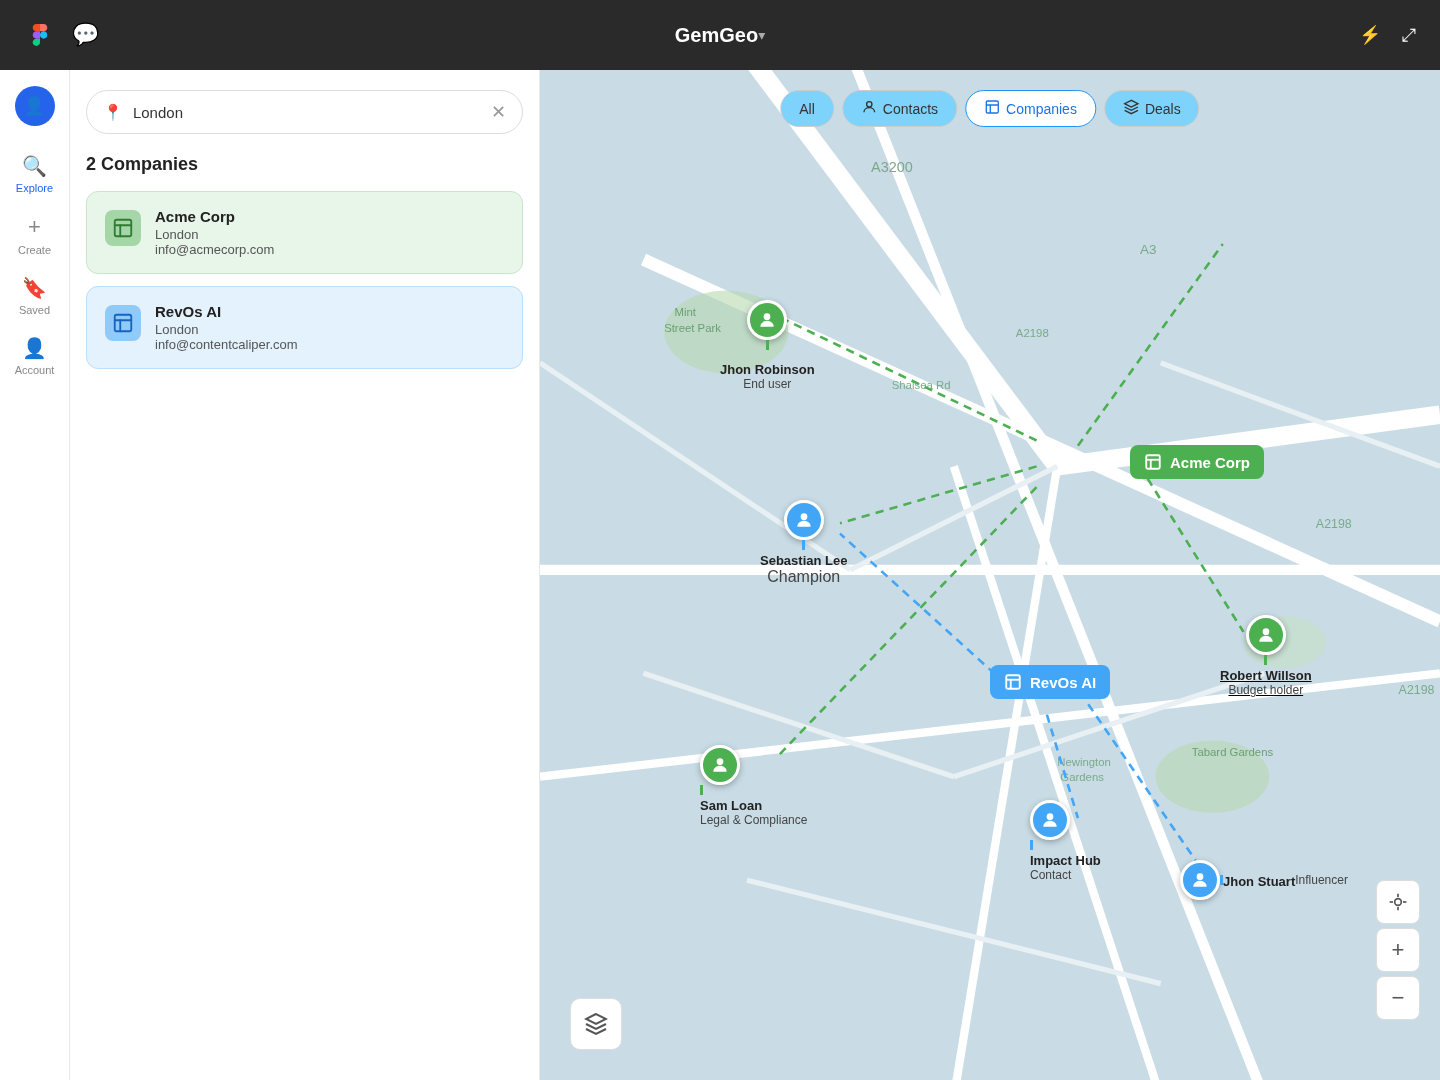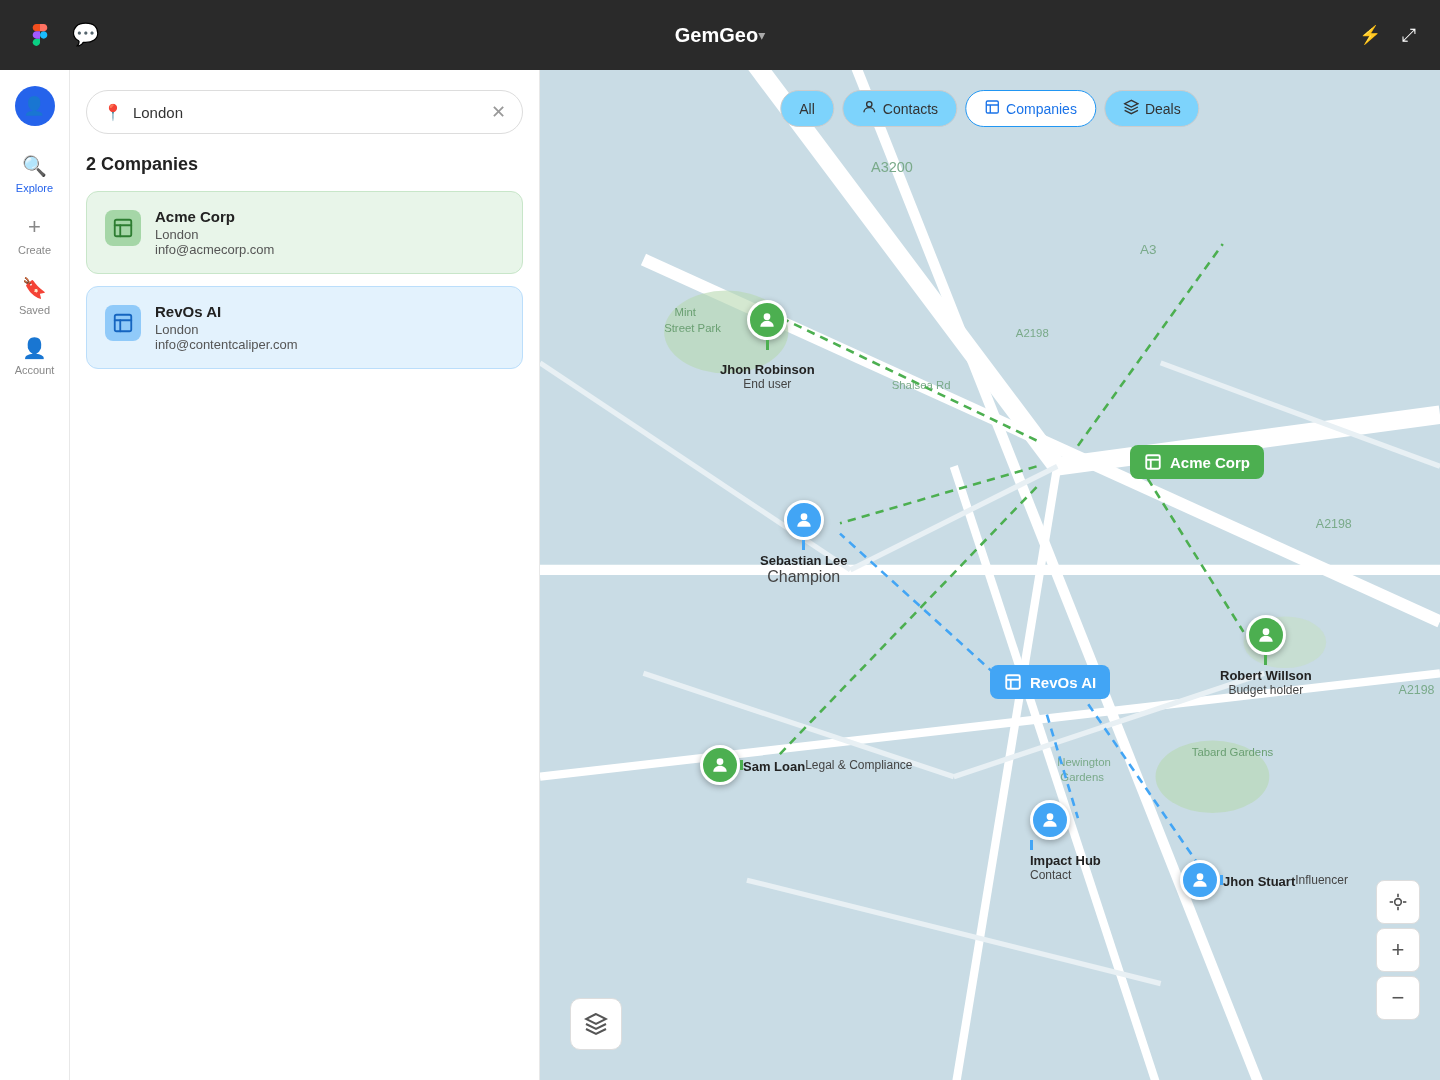--- a/index.html
+++ b/index.html
@@ -338,33 +338,33 @@
           <svg width="20" height="20" viewBox="0 0 24 24" fill="#fff">
               <circle cx="12" cy="8" r="4"></circle>
               <path d="M4 20c0-4 3.6-7 8-7s8 3 8 7" fill="#fff"></path>
             </svg>
         </div>
         <div style="width:3px; height:10px; background:#42a5f5;"></div>
         <div style="font-size:13px; font-weight:700; color:#222; white-space:nowrap; margin-top:3px;">Sebastian Lee</div>
         <div style="font-size:16px; color:#444; white-space:nowrap;">Champion</div>
       </div>
 
-      <div style="position:absolute; left:680px; top:545px; display:flex; flex-direction:column; align-items:center;">
+      <div style="position:absolute; left:680px; top:545px; display:flex; flex-direction:column; align-items:center;text-decoration:underline;">
         <div style="width:40px; height:40px; border-radius:50%; background:#4caf50; border:3px solid #fff; display:flex; align-items:center; justify-content:center; box-shadow:0 2px 6px rgba(0,0,0,0.3);">
           <svg width="20" height="20" viewBox="0 0 24 24" fill="#fff">
               <circle cx="12" cy="8" r="4"></circle>
               <path d="M4 20c0-4 3.6-7 8-7s8 3 8 7" fill="#fff"></path>
             </svg>
         </div>
         <div style="width:3px; height:10px; background:#4caf50;"></div>
         <div style="font-size:13px; font-weight:700; color:#222; white-space:nowrap; margin-top:3px;">Robert Willson</div>
         <div style="font-size:12px; color:#444; white-space:nowrap;">Budget holder</div>
       </div>
 
-      <div style="position:absolute; left:160px; top:675px; display:flex; flex-direction:row; align-items:center;">
+      <div style="position:absolute; left:160px; top:675px; display:flex; flex-direction:column; align-items:flex-start;">
         <div style="width:40px; height:40px; border-radius:50%; background:#4caf50; border:3px solid #fff; display:flex; align-items:center; justify-content:center; box-shadow:0 2px 6px rgba(0,0,0,0.3);">
           <svg width="20" height="20" viewBox="0 0 24 24" fill="#fff">
               <circle cx="12" cy="8" r="4"></circle>
               <path d="M4 20c0-4 3.6-7 8-7s8 3 8 7" fill="#fff"></path>
             </svg>
         </div>
         <div style="width:3px; height:10px; background:#4caf50;"></div>
         <div style="font-size:13px; font-weight:700; color:#222; white-space:nowrap; margin-top:3px;">Sam Loan</div>
         <div style="font-size:12px; color:#444; white-space:nowrap;">Legal &amp; Compliance</div>
       </div>

